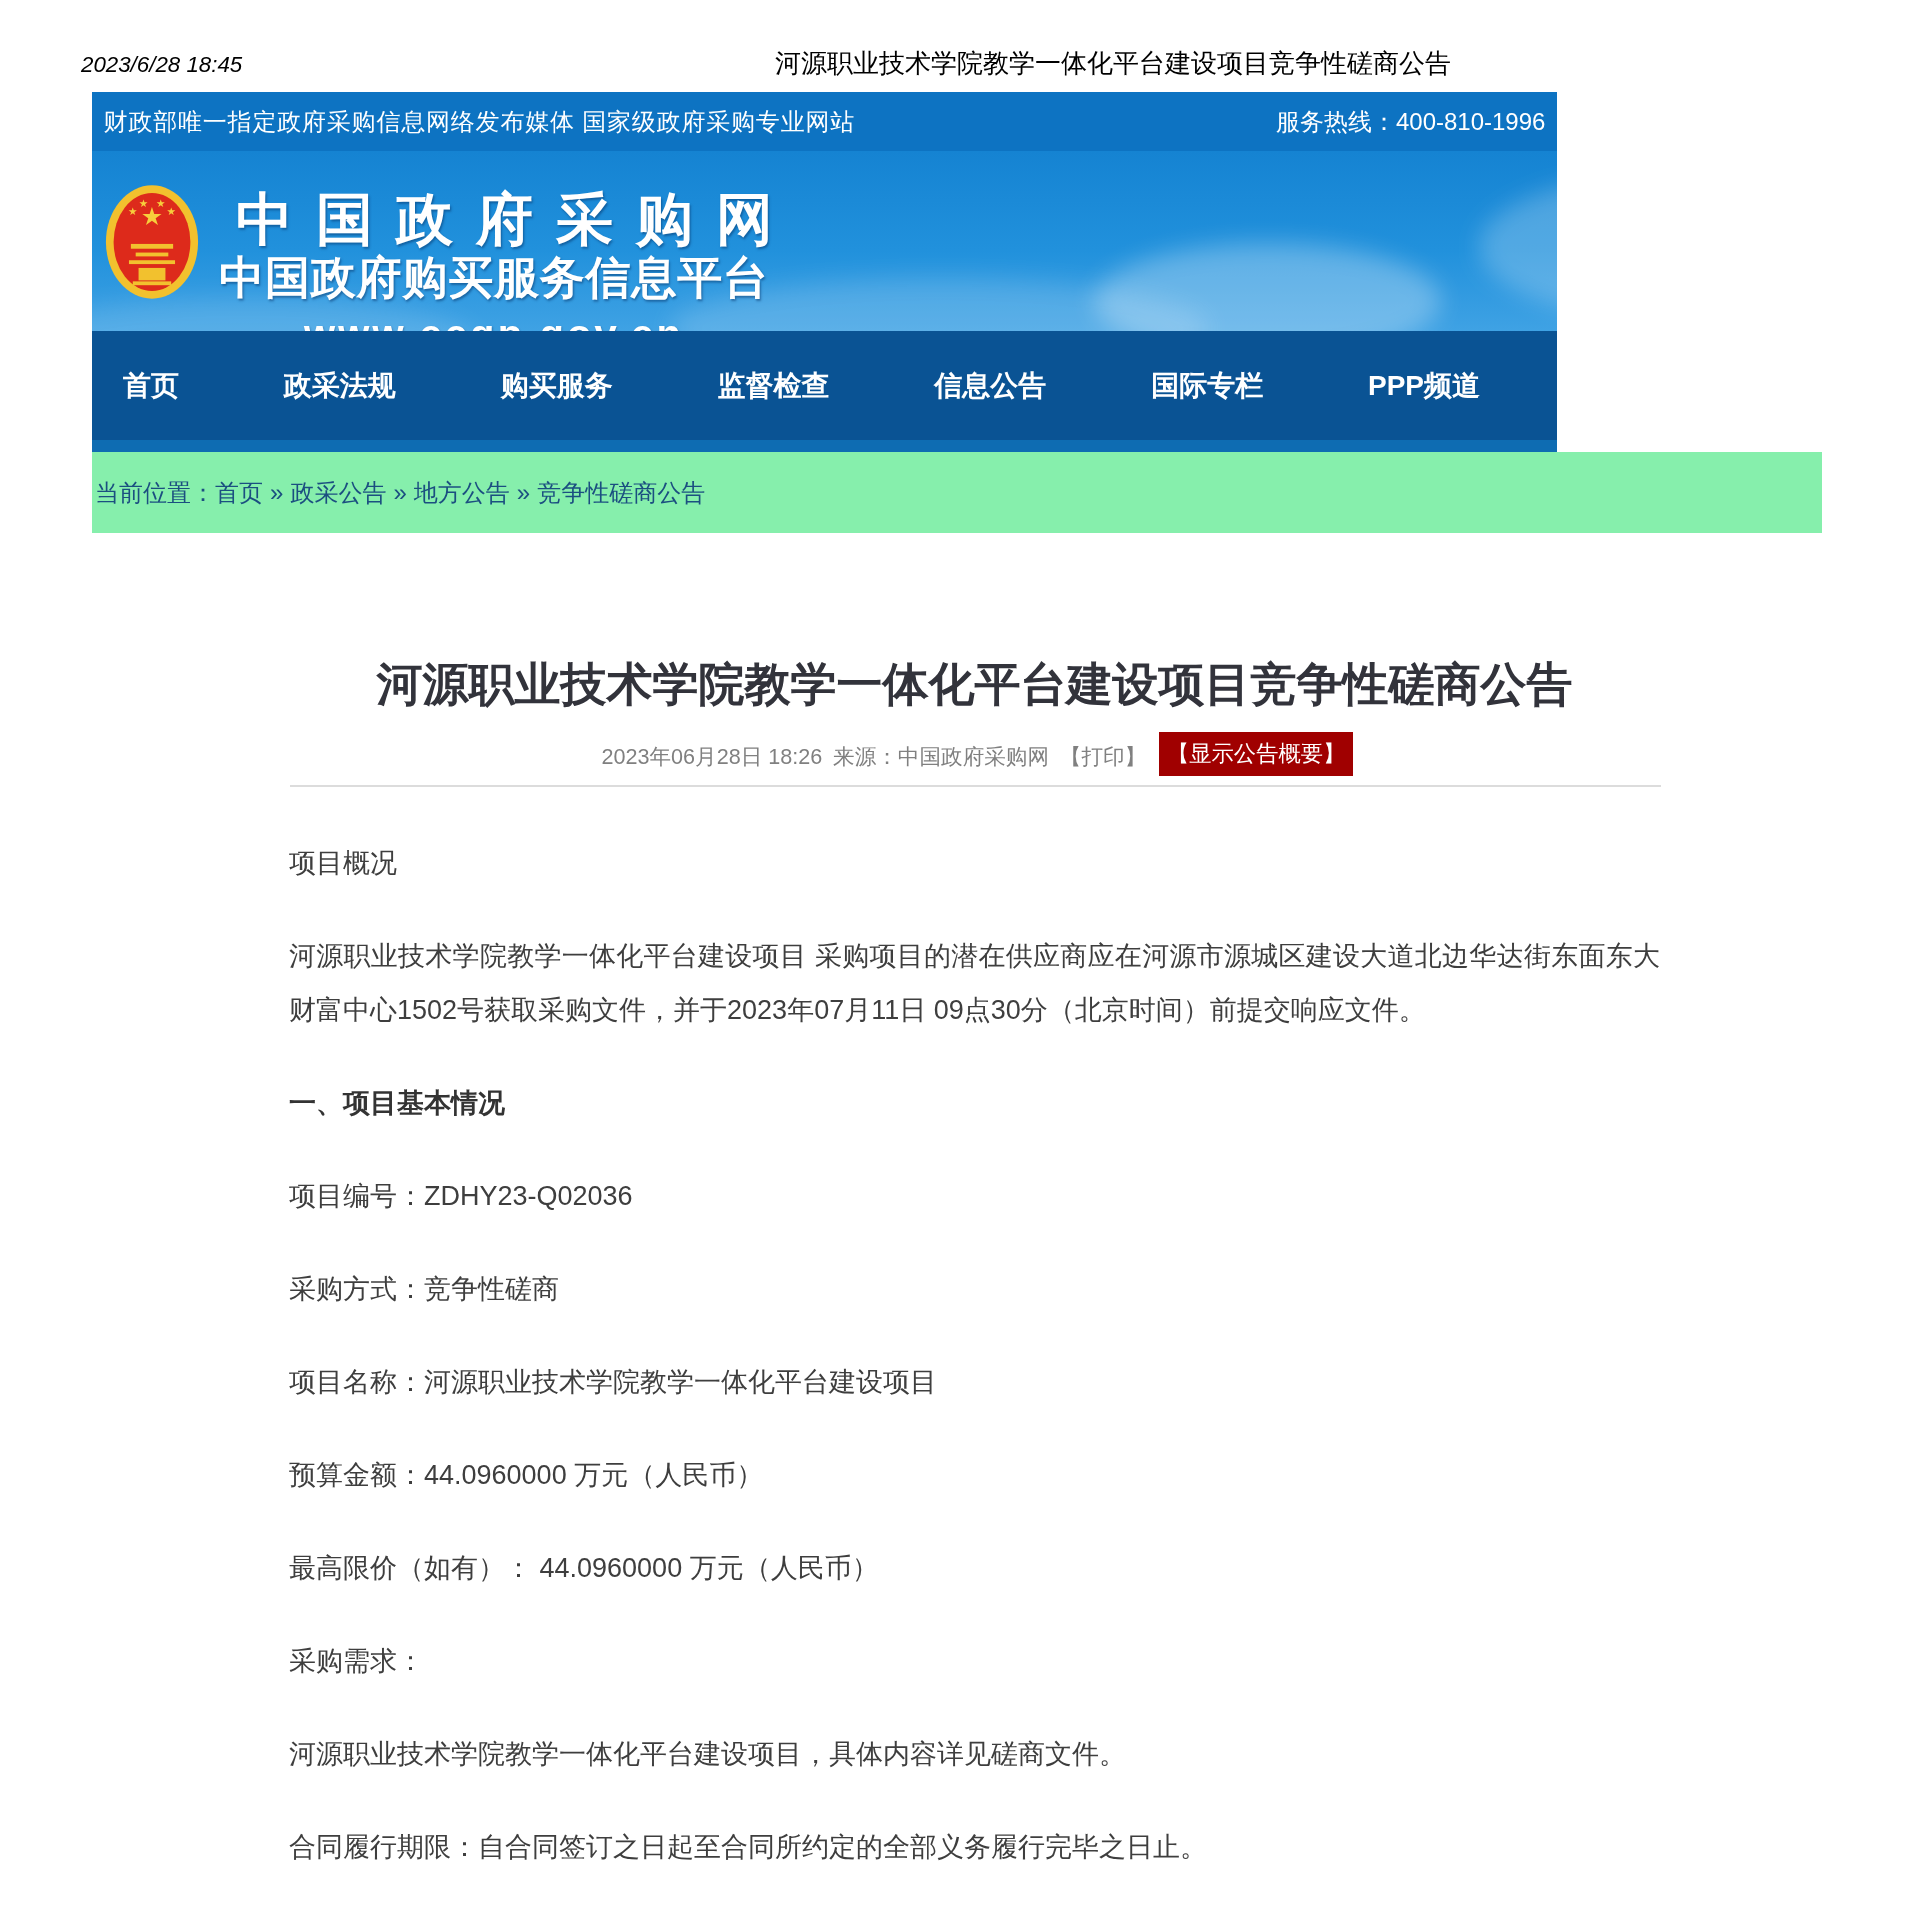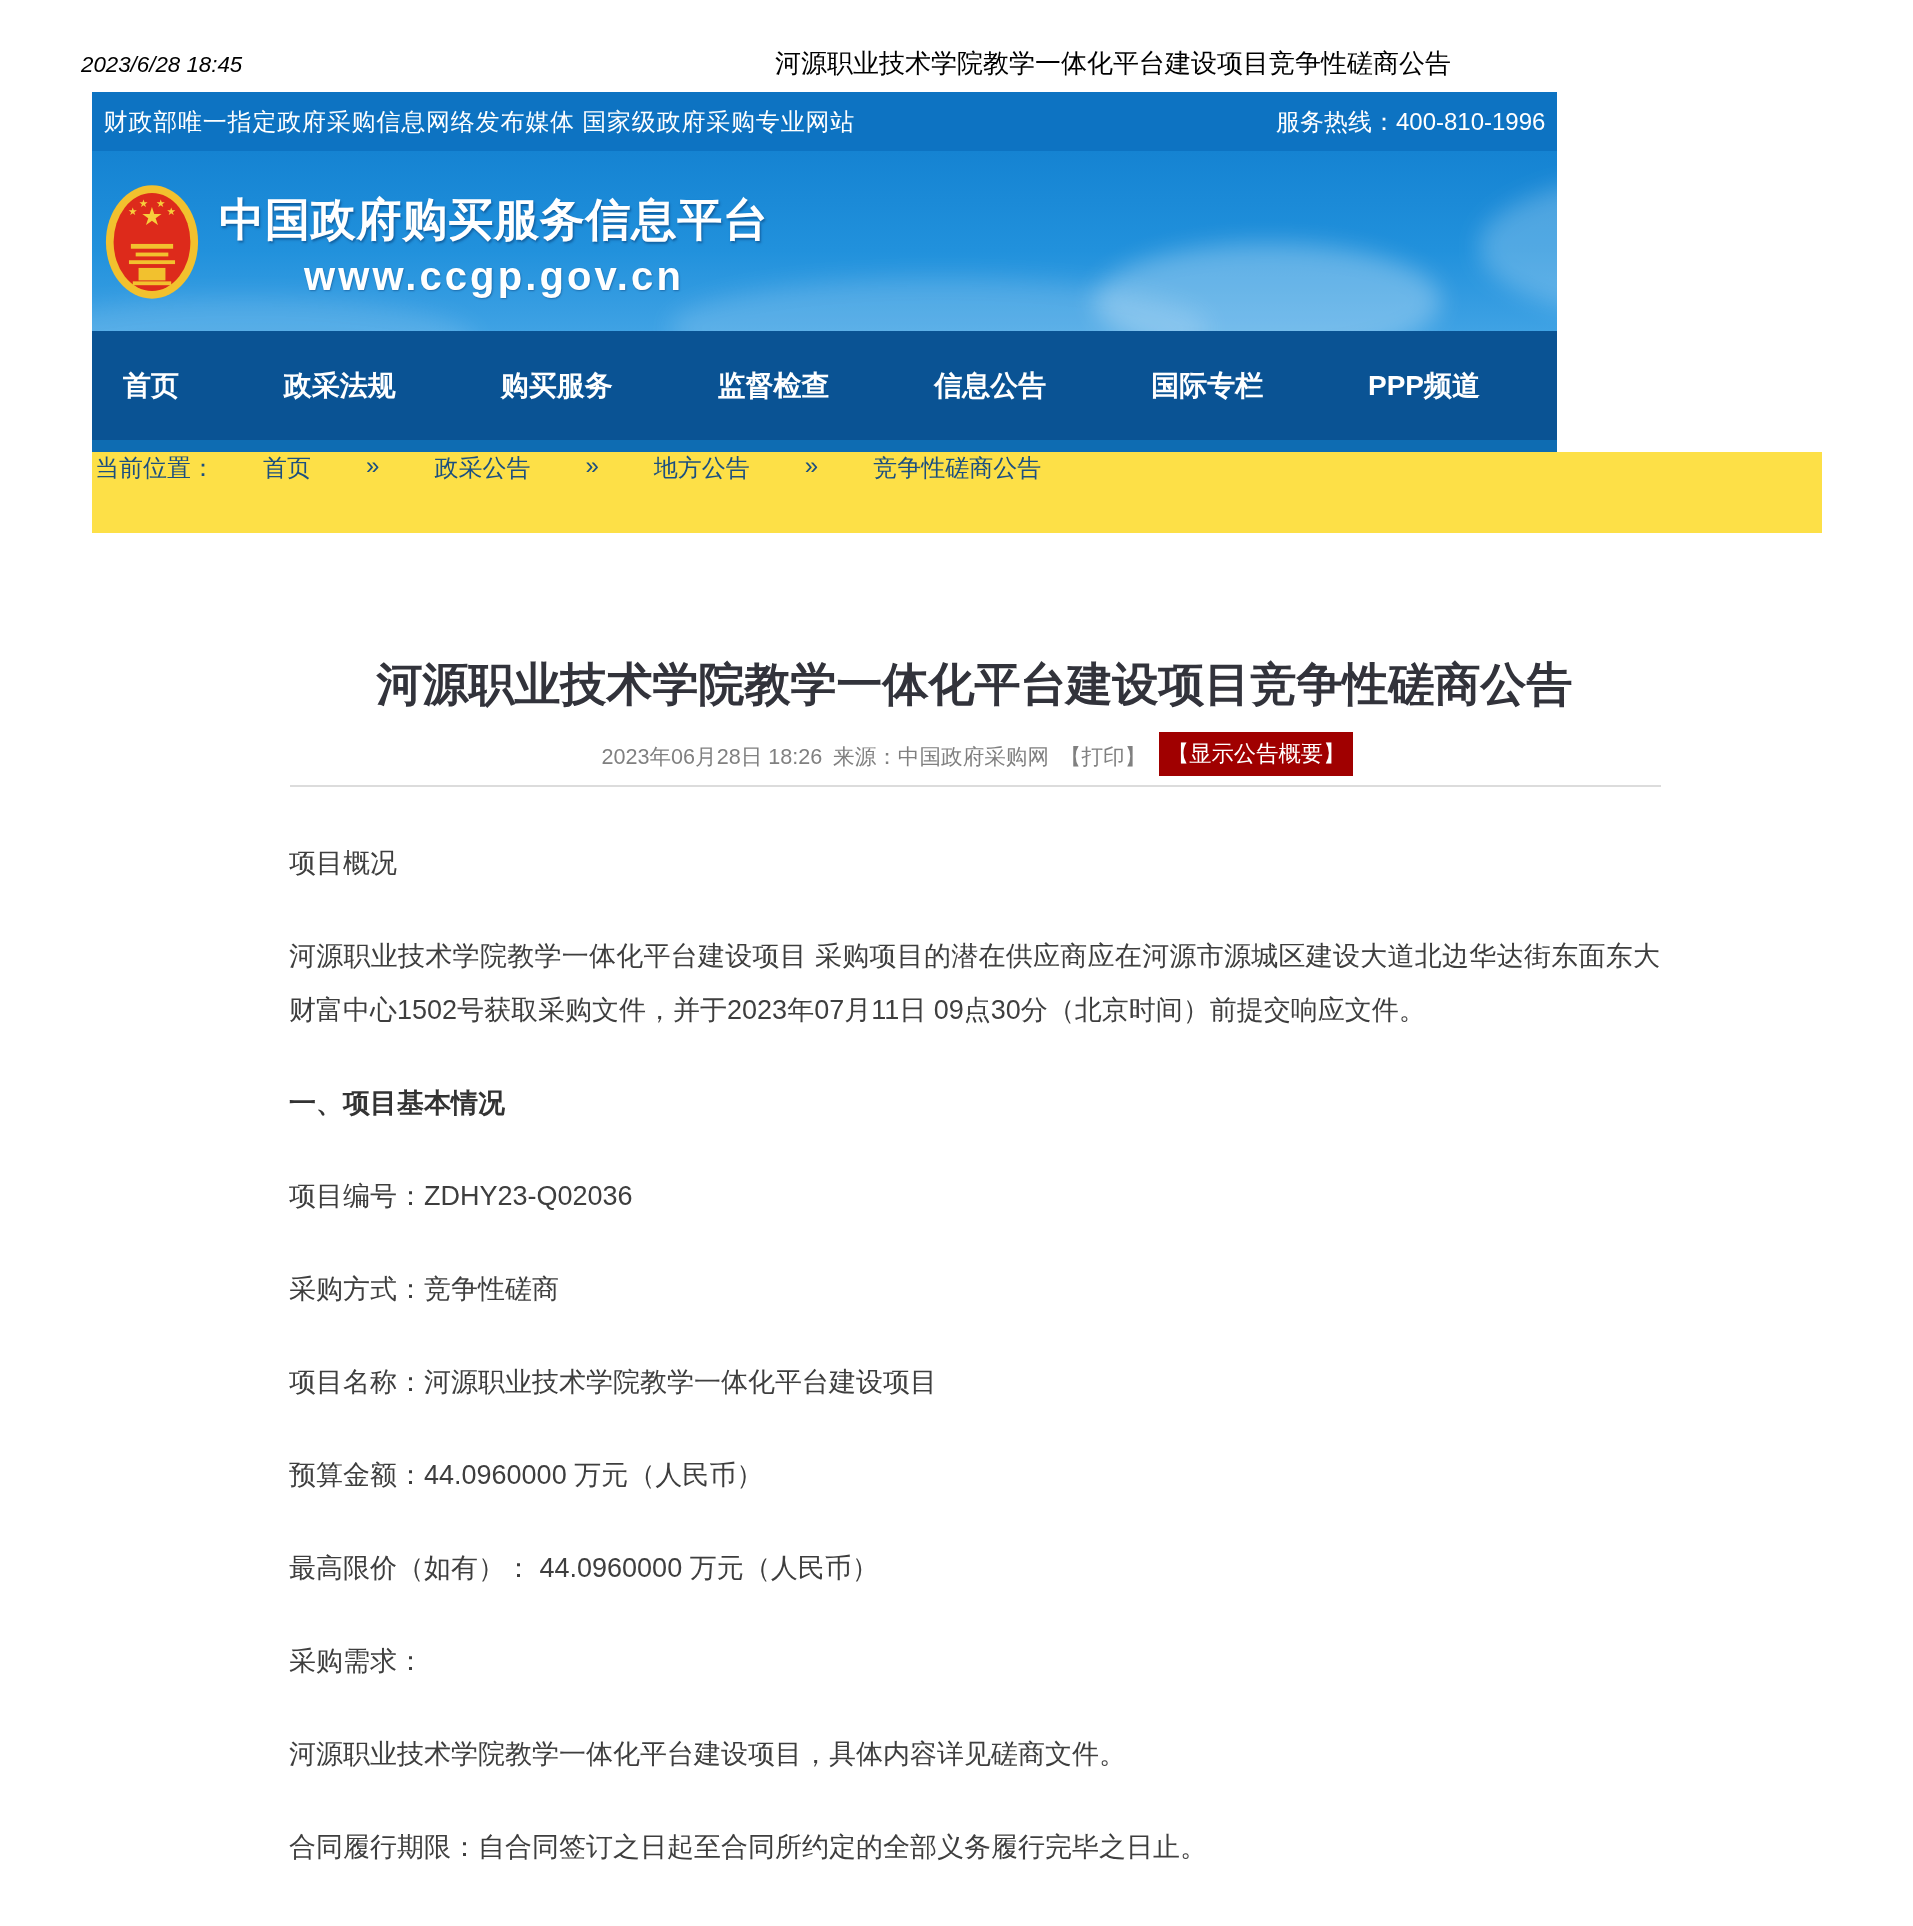--- a/index.html
+++ b/index.html
@@ -46,22 +46,22 @@
   .navbar{
     height:109px;background:#0a5394;color:#ffffff;
     display:flex;align-items:center;justify-content:space-between;
     padding:0 77px 0 31px;box-sizing:border-box;
   }
   .nav-item{font-size:28px;font-weight:bold;color:#ffffff;text-decoration:none;white-space:nowrap;cursor:pointer;}
   .substrip{height:11.6px;background:#0e6cb2;}
   
   .breadcrumb-bar{
     position:absolute;left:92px;top:452px;width:1730px;height:81px;
-    background:#fde047;display:flex;
-    font-size:24px;color:#1b4f80;gap:48px;
+    background:#86efac;display:flex;align-items:center;
+    font-size:24px;color:#1b4f80;
   }
   .breadcrumb-bar a{color:#1b4f80;text-decoration:none;cursor:pointer;}
   .bc-sep{margin:0 7px;color:#1b4f80;}
   .bc-prefix{margin-left:3.1px;}
   
   .article-title{
     position:absolute;left:289px;top:627px;width:1371px;
     text-align:center;font-size:46px;font-weight:bold;color:#32333b;line-height:52px;
   }
   .article-meta{
@@ -115,20 +115,21 @@
         <text x="59" y="24" font-size="11" fill="#f7ce3c" text-anchor="middle">★</text>
         <text x="70" y="32" font-size="11" fill="#f7ce3c" text-anchor="middle">★</text>
         <rect x="28" y="62" width="44" height="5" fill="#f2c12e"></rect>
         <rect x="33" y="71" width="34" height="4" fill="#f2c12e"></rect>
         <rect x="26" y="79" width="48" height="4" fill="#f2c12e"></rect>
         <rect x="36" y="87" width="28" height="13" fill="#f2c12e"></rect>
         <rect x="30" y="101" width="40" height="4" fill="#f2c12e"></rect>
       </svg>
 
       <div class="brand-text">
+        <div class="brand-line1">中国政府采购网</div>
         <div class="brand-line2">中国政府购买服务信息平台</div>
         <div class="brand-line3">www.ccgp.gov.cn</div>
       </div>
     </div>
 
     <div class="navbar">
       <a class="nav-item">首页</a>
       <a class="nav-item">政采法规</a>
       <a class="nav-item">购买服务</a>
       <a class="nav-item">监督检查</a>

